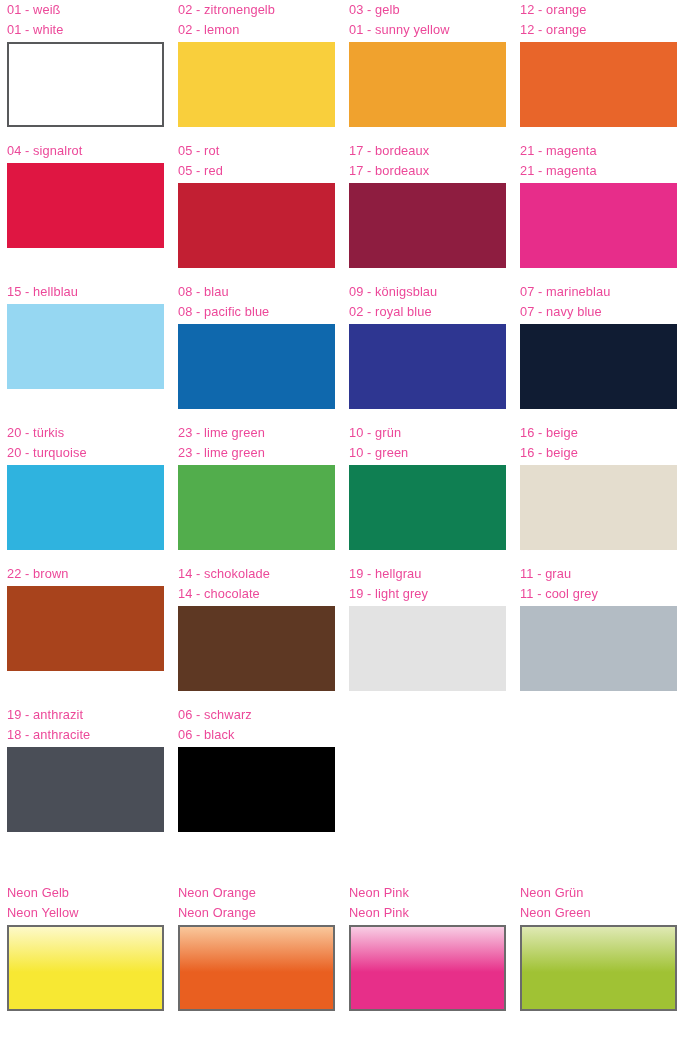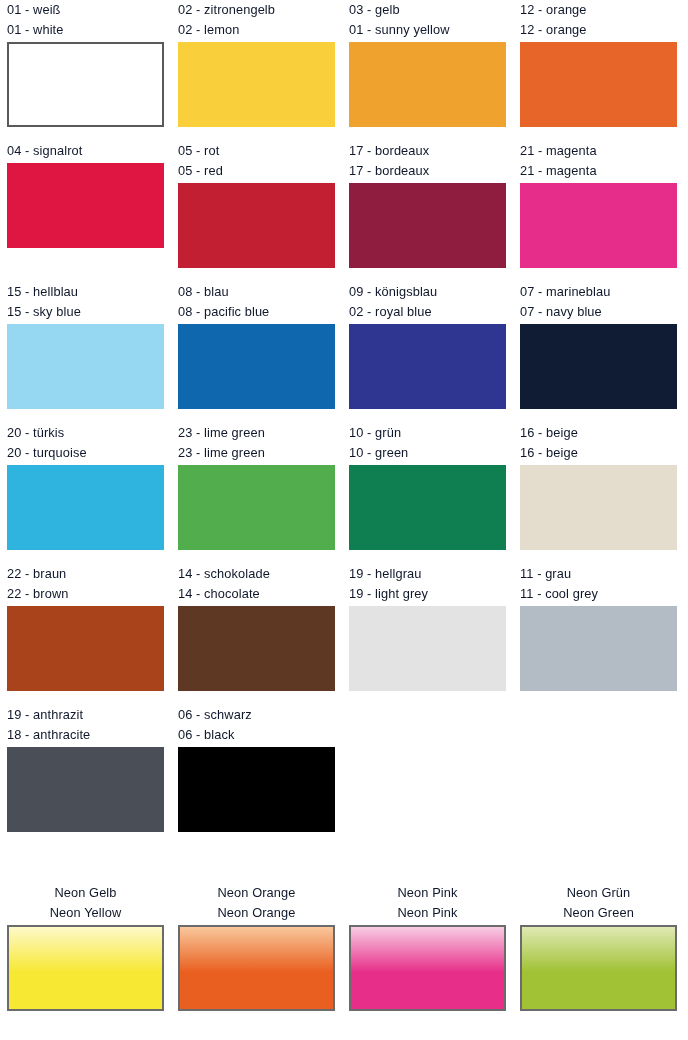--- a/index.html
+++ b/index.html
@@ -31,21 +31,21 @@
   .cell {
     width: 157px;
     margin-right: 14px;
     display: flex;
     flex-direction: column;
   }
   .cell.empty { visibility: hidden; }
   .label-de, .label-en {
     font-size: 12.8px;
     line-height: 20px;
-    color: #0f172a;
+    color: #ec4899;
     letter-spacing: 0.1px;
     white-space: nowrap;
   }
   .swatch {
     width: 157px;
     height: 85px;
     margin-top: 2px;
   }
   .swatch.bordered {
     border: 2px solid #58595b;
@@ -55,21 +55,20 @@
   .neon-grid {
     position: absolute;
     left: 0;
     top: 883px;
     width: 688px;
   }
   .neon-row {
     display: flex;
     width: 688px;
     padding-left: 7px;
-    text-align: center;
   }
   .neon-cell {
     width: 157px;
     margin-right: 14px;
     display: flex;
     flex-direction: column;
   }
   .neon-swatch {
     width: 157px;
     height: 86px;
@@ -121,21 +120,20 @@
         </div>
         <div class="cell">
           <div class="label-de">21 - magenta</div>
           <div class="label-en">21 - magenta</div>
           <div class="swatch" style="background: rgb(231, 45, 138);"></div>
         </div>
       </div>
       <div class="row">
         <div class="cell">
           <div class="label-de">15 - hellblau</div>
-          <div class="label-en">15 - sky blue</div>
           <div class="swatch" style="background: rgb(150, 215, 242);"></div>
         </div>
         <div class="cell">
           <div class="label-de">08 - blau</div>
           <div class="label-en">08 - pacific blue</div>
           <div class="swatch" style="background: rgb(15, 104, 173);"></div>
         </div>
         <div class="cell">
           <div class="label-de">09 - königsblau</div>
           <div class="label-en">02 - royal blue</div>
@@ -164,21 +162,20 @@
           <div class="swatch" style="background: rgb(15, 127, 82);"></div>
         </div>
         <div class="cell">
           <div class="label-de">16 - beige</div>
           <div class="label-en">16 - beige</div>
           <div class="swatch" style="background: rgb(228, 221, 206);"></div>
         </div>
       </div>
       <div class="row">
         <div class="cell">
-          <div class="label-de">22 - braun</div>
           <div class="label-en">22 - brown</div>
           <div class="swatch" style="background: rgb(168, 67, 28);"></div>
         </div>
         <div class="cell">
           <div class="label-de">14 - schokolade</div>
           <div class="label-en">14 - chocolate</div>
           <div class="swatch" style="background: rgb(94, 56, 35);"></div>
         </div>
         <div class="cell">
           <div class="label-de">19 - hellgrau</div>

